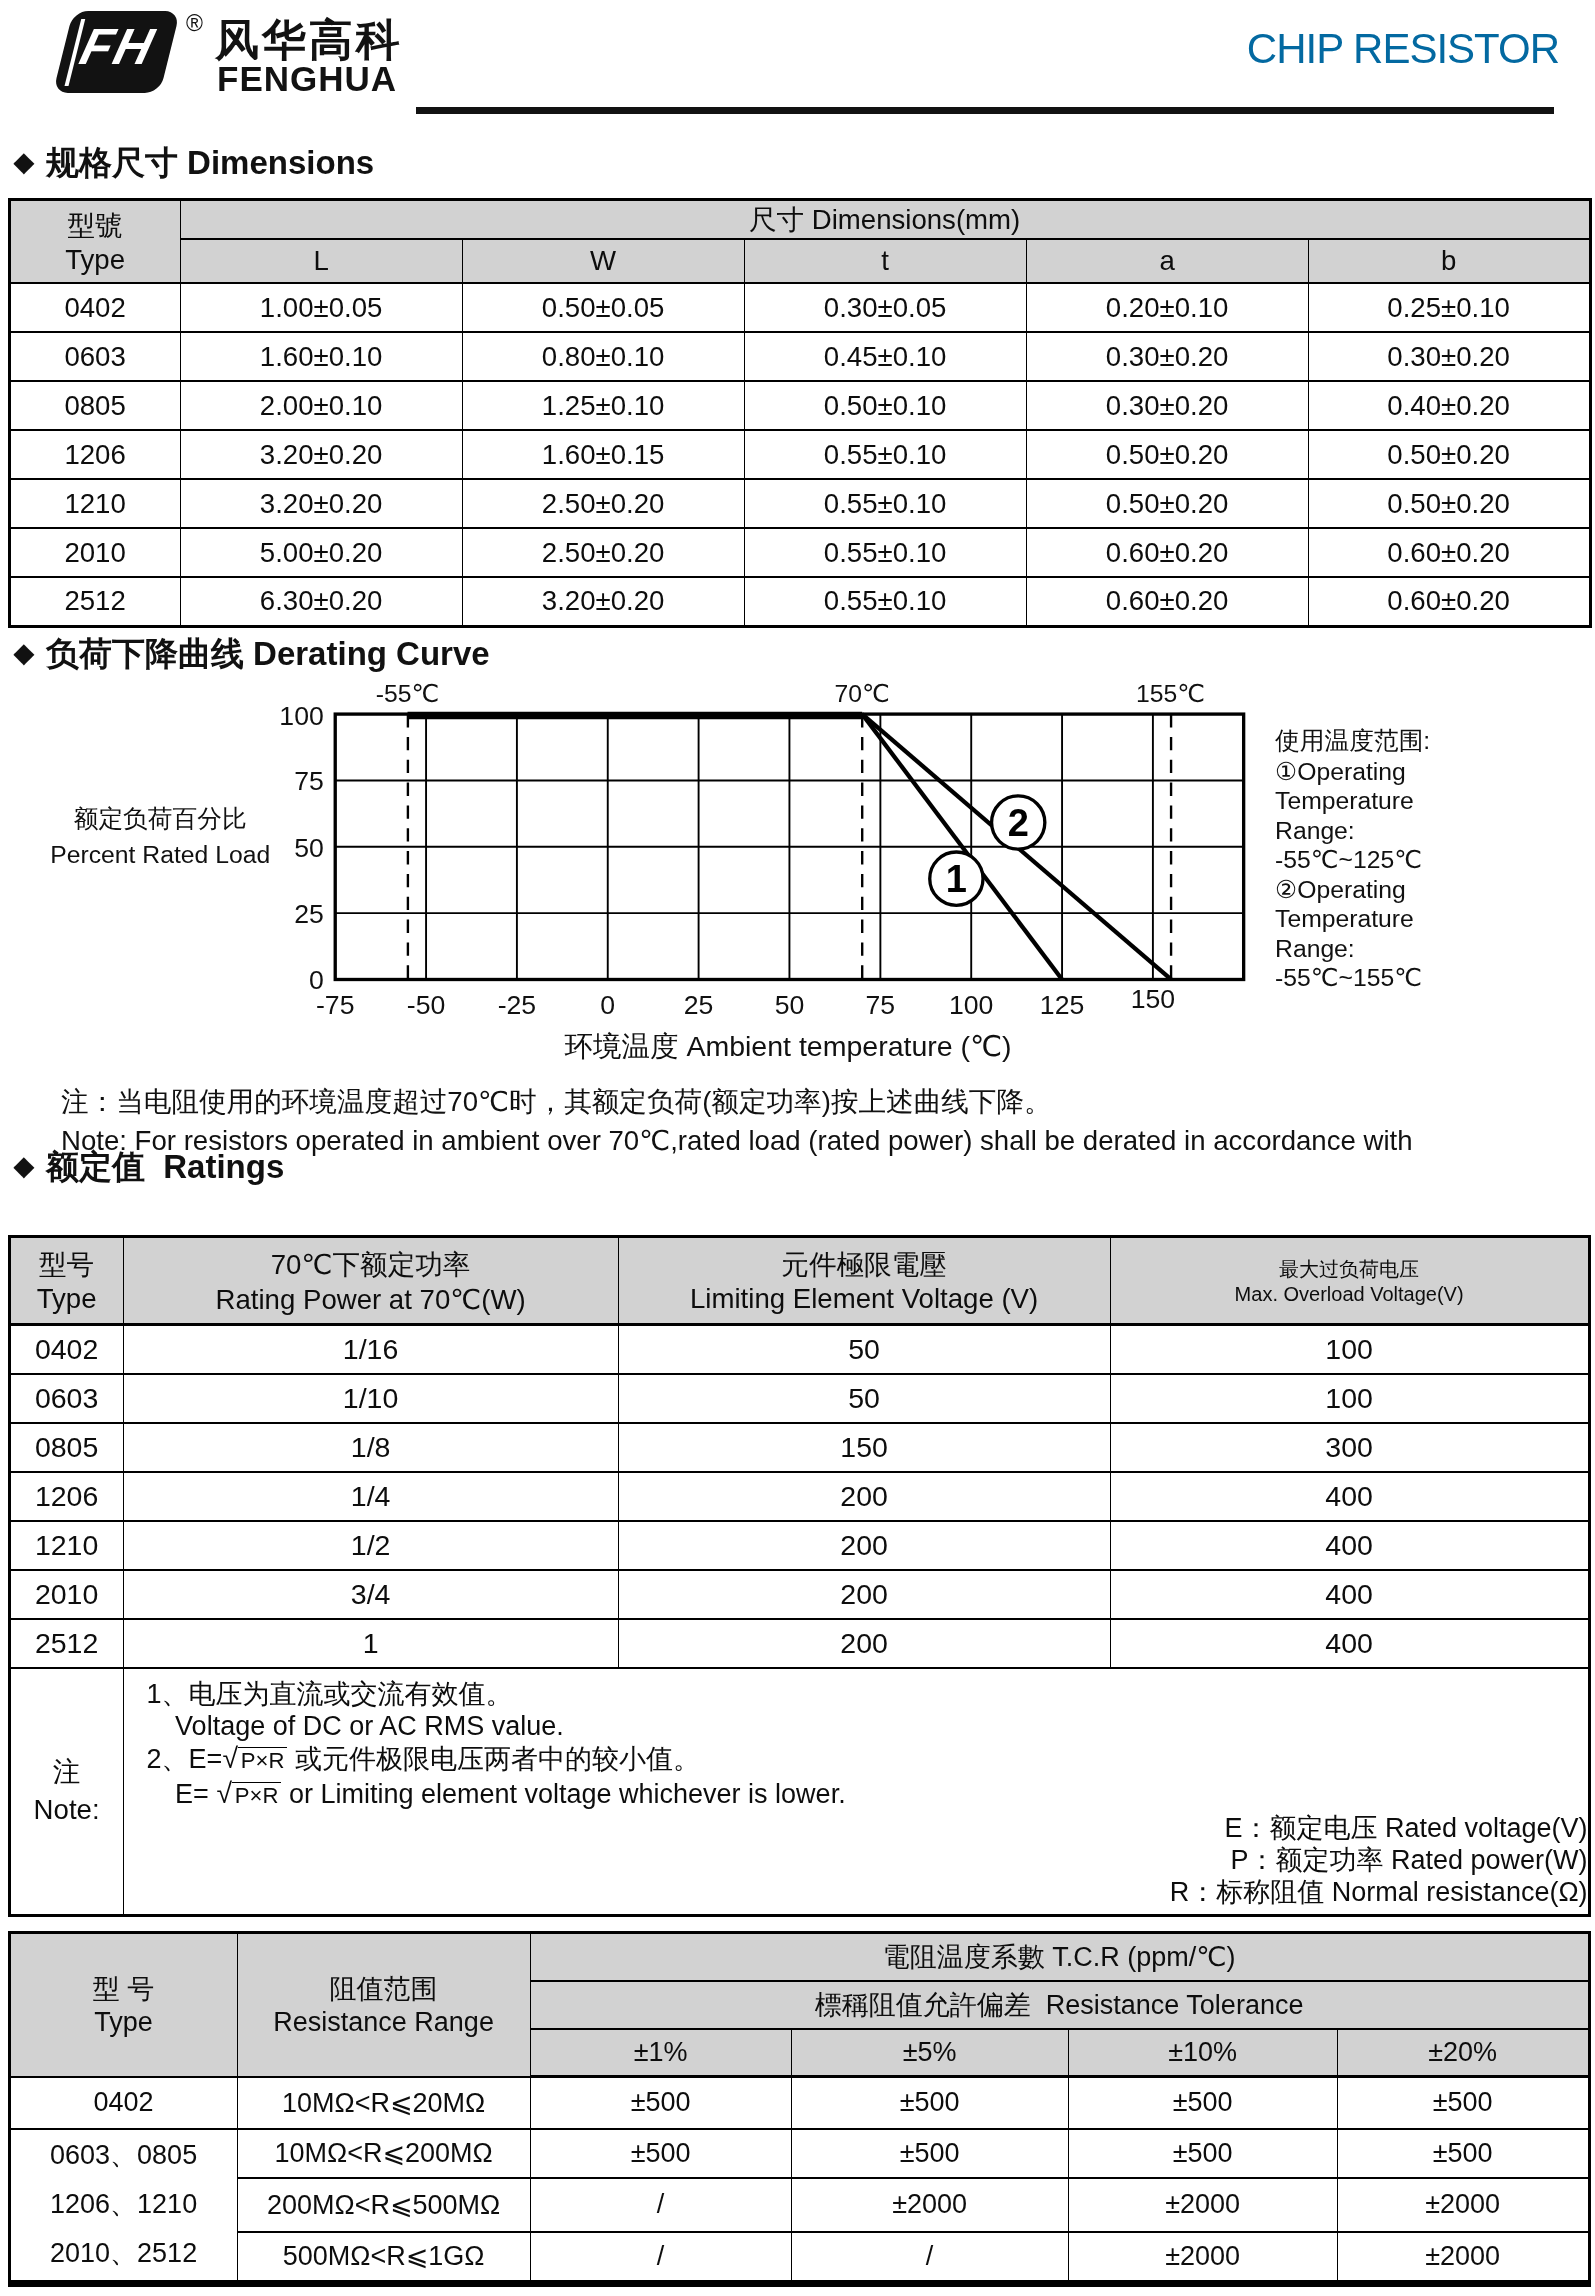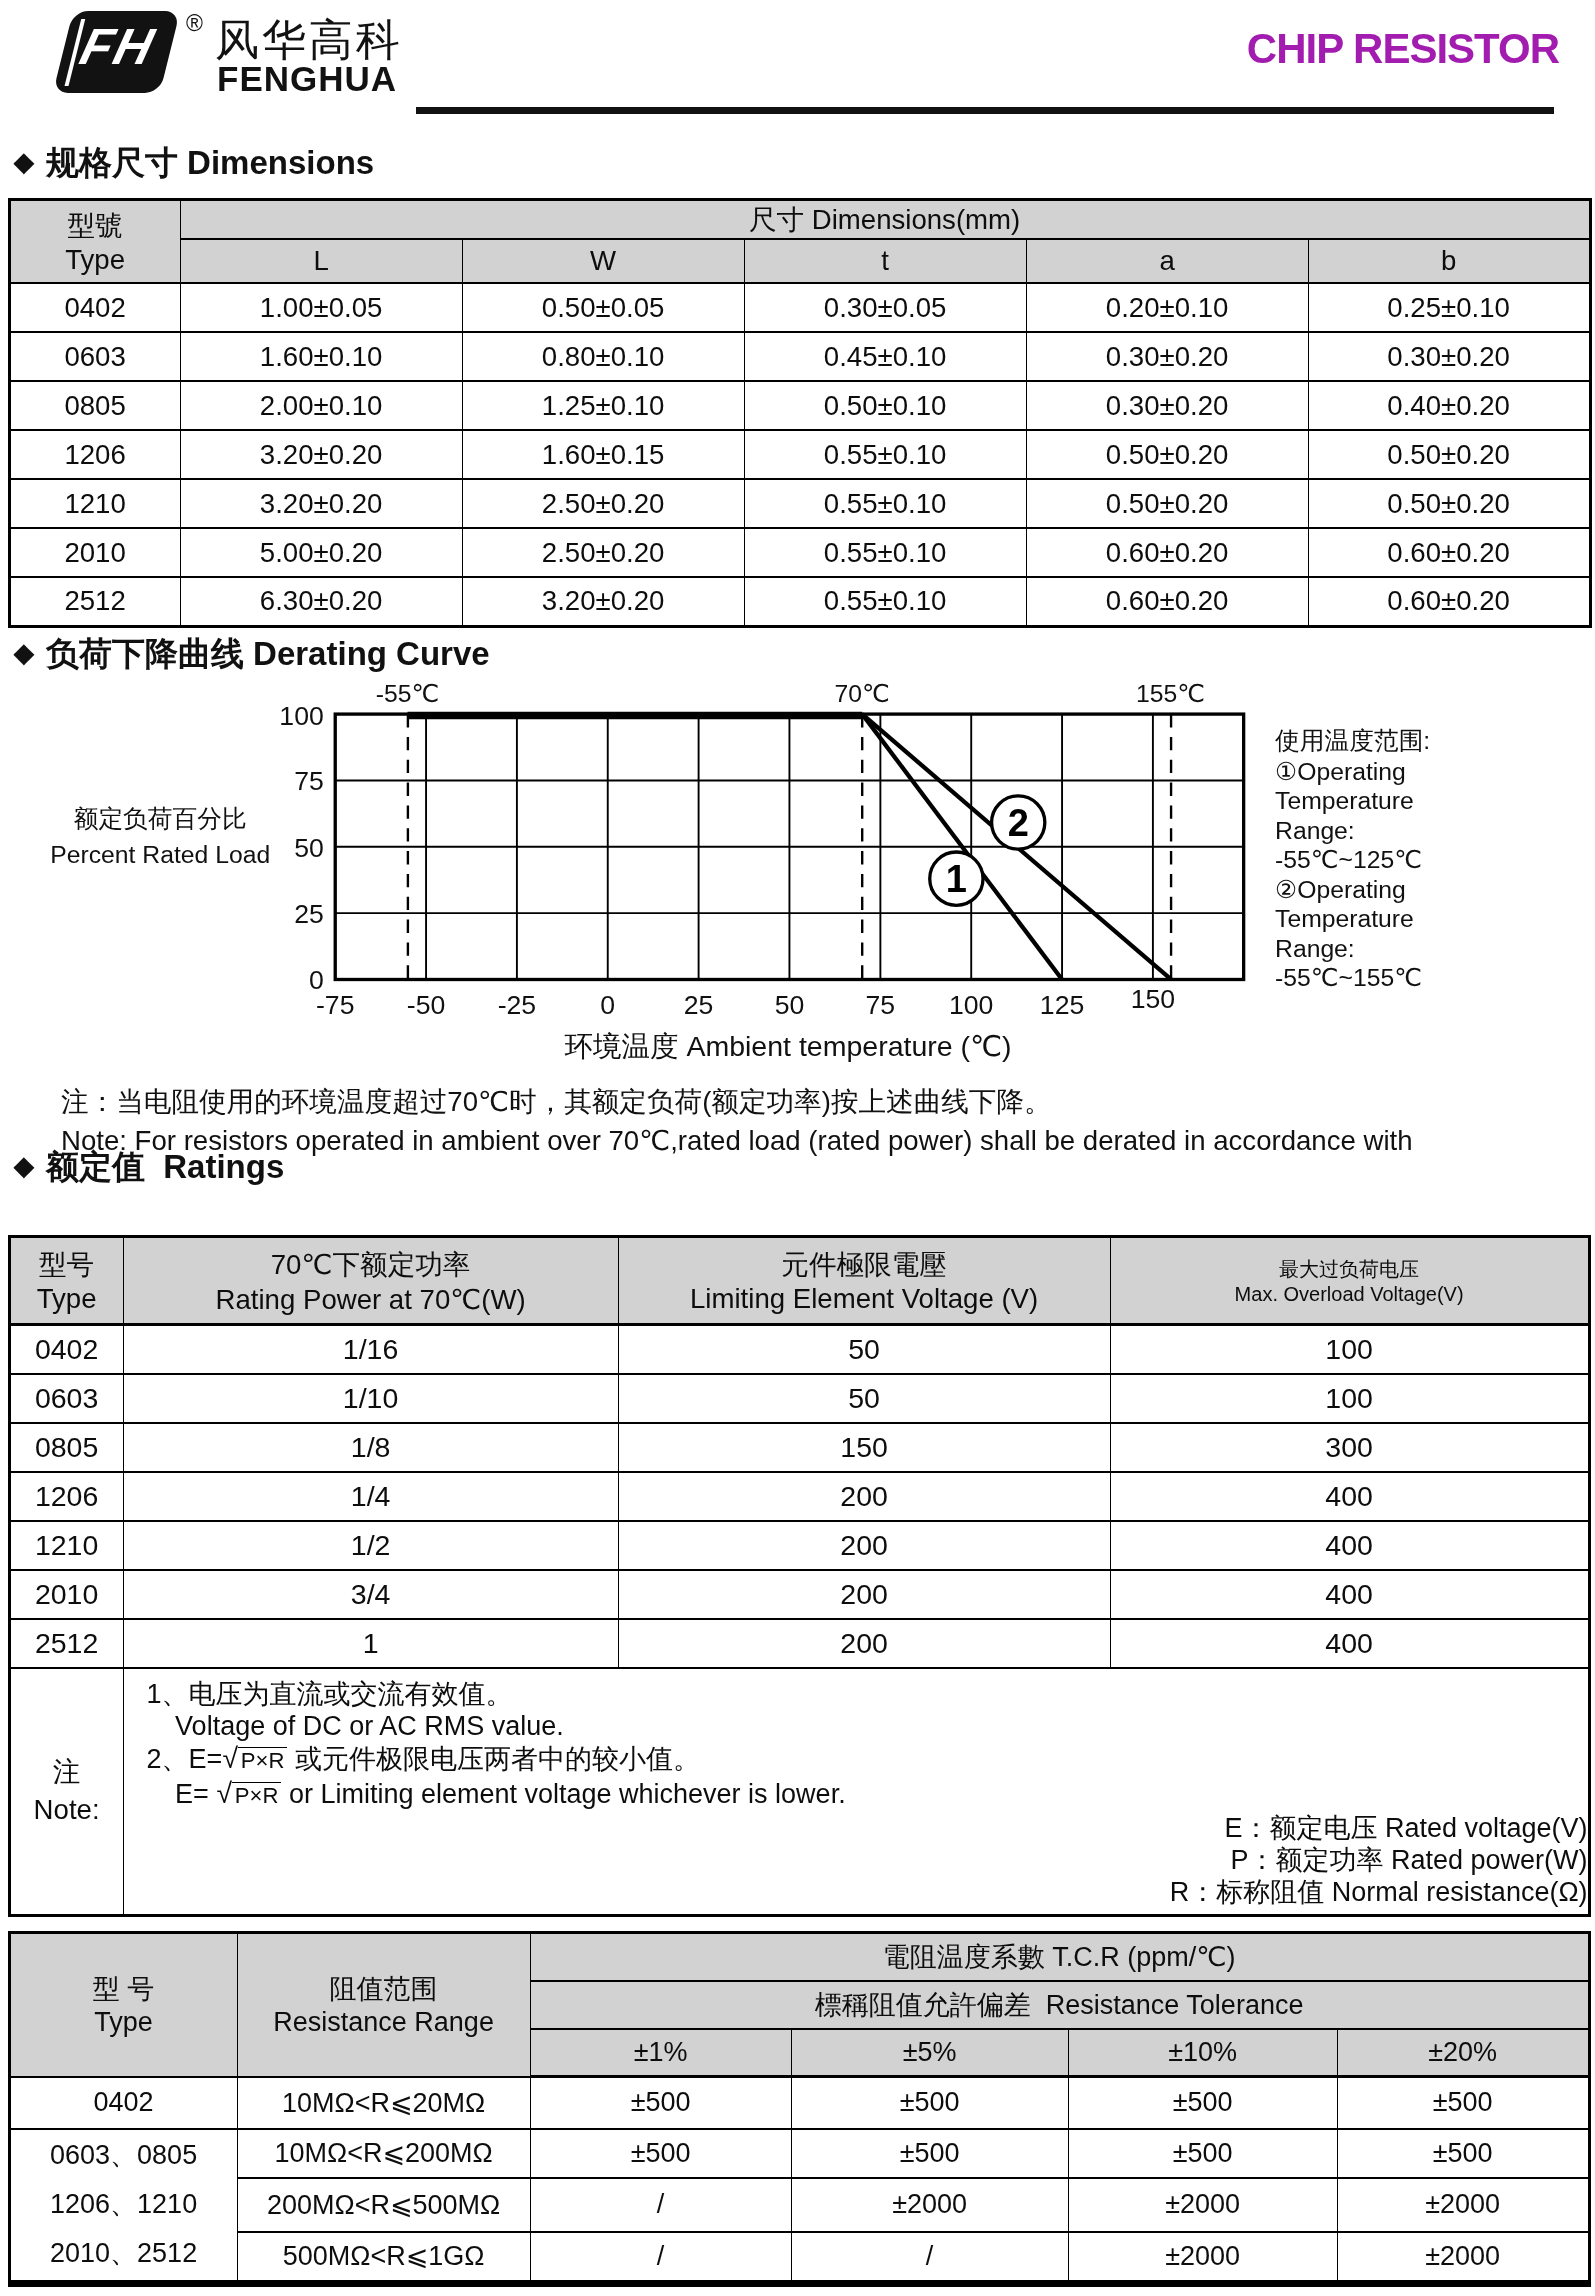--- a/index.html
+++ b/index.html
@@ -4,23 +4,23 @@
 <style>
   html,body{margin:0;padding:0;background:#ffffff;}
   body{width:1595px;height:2297px;font-family:"Liberation Sans","DejaVu Sans",sans-serif;color:#0d0d0d;}
   .page{position:relative;width:1595px;height:2297px;background:#fff;overflow:hidden;}
 
   
   .logo-mark{position:absolute;left:63px;top:11.4px;width:107px;height:82px;background:#121212;border-radius:15px;transform:skewX(-14deg);}
   .logo-mark .fh{position:absolute;left:0;top:5.7px;width:100%;text-align:center;font-style:italic;font-weight:bold;font-size:51px;color:#fff;letter-spacing:1.9px;}
   .logo-mark::before{content:"";position:absolute;left:9.5px;top:7.6px;width:4.8px;height:67px;background:#fff;}
   .reg{position:absolute;left:186px;top:9.5px;font-size:23px;color:#121212;}
-  .brand-cn{position:absolute;left:215px;top:11.4px;font-size:44px;font-weight:normal;letter-spacing:2.9px;color:#121212;}
+  .brand-cn{position:absolute;left:215px;top:11.4px;font-size:44px;font-weight:bold;letter-spacing:2.9px;color:#121212;}
   .brand-en{position:absolute;left:217px;top:59px;font-size:35px;font-weight:bold;letter-spacing:1px;color:#121212;}
-  .page-title{position:absolute;right:36px;top:25px;font-size:42px;font-weight:bold;letter-spacing:-1px;color:#a21caf;}
+  .page-title{position:absolute;right:36px;top:25px;font-size:42px;font-weight:normal;letter-spacing:-1px;color:#0369a1;}
   .header-rule{position:absolute;left:416px;top:107px;width:1138px;height:6.7px;background:#121212;}
 
   
   .sec-title{position:absolute;left:13.3px;font-size:33px;font-weight:bold;color:#111;white-space:nowrap;}
   .sec-title .diamond{font-size:27.6px;margin-right:11.4px;vertical-align:2.9px;}
   #t-dim{top:141px;} #t-der{top:632px;} #t-rat{top:1145px;}
 
   
   table{border-collapse:collapse;table-layout:fixed;position:absolute;left:7.6px;background:#fff;}
   td,th{border:1.9px solid #000;border-top-width:2.9px;border-bottom-width:2.9px;text-align:center;vertical-align:middle;padding:0;font-weight:normal;overflow:hidden;}

